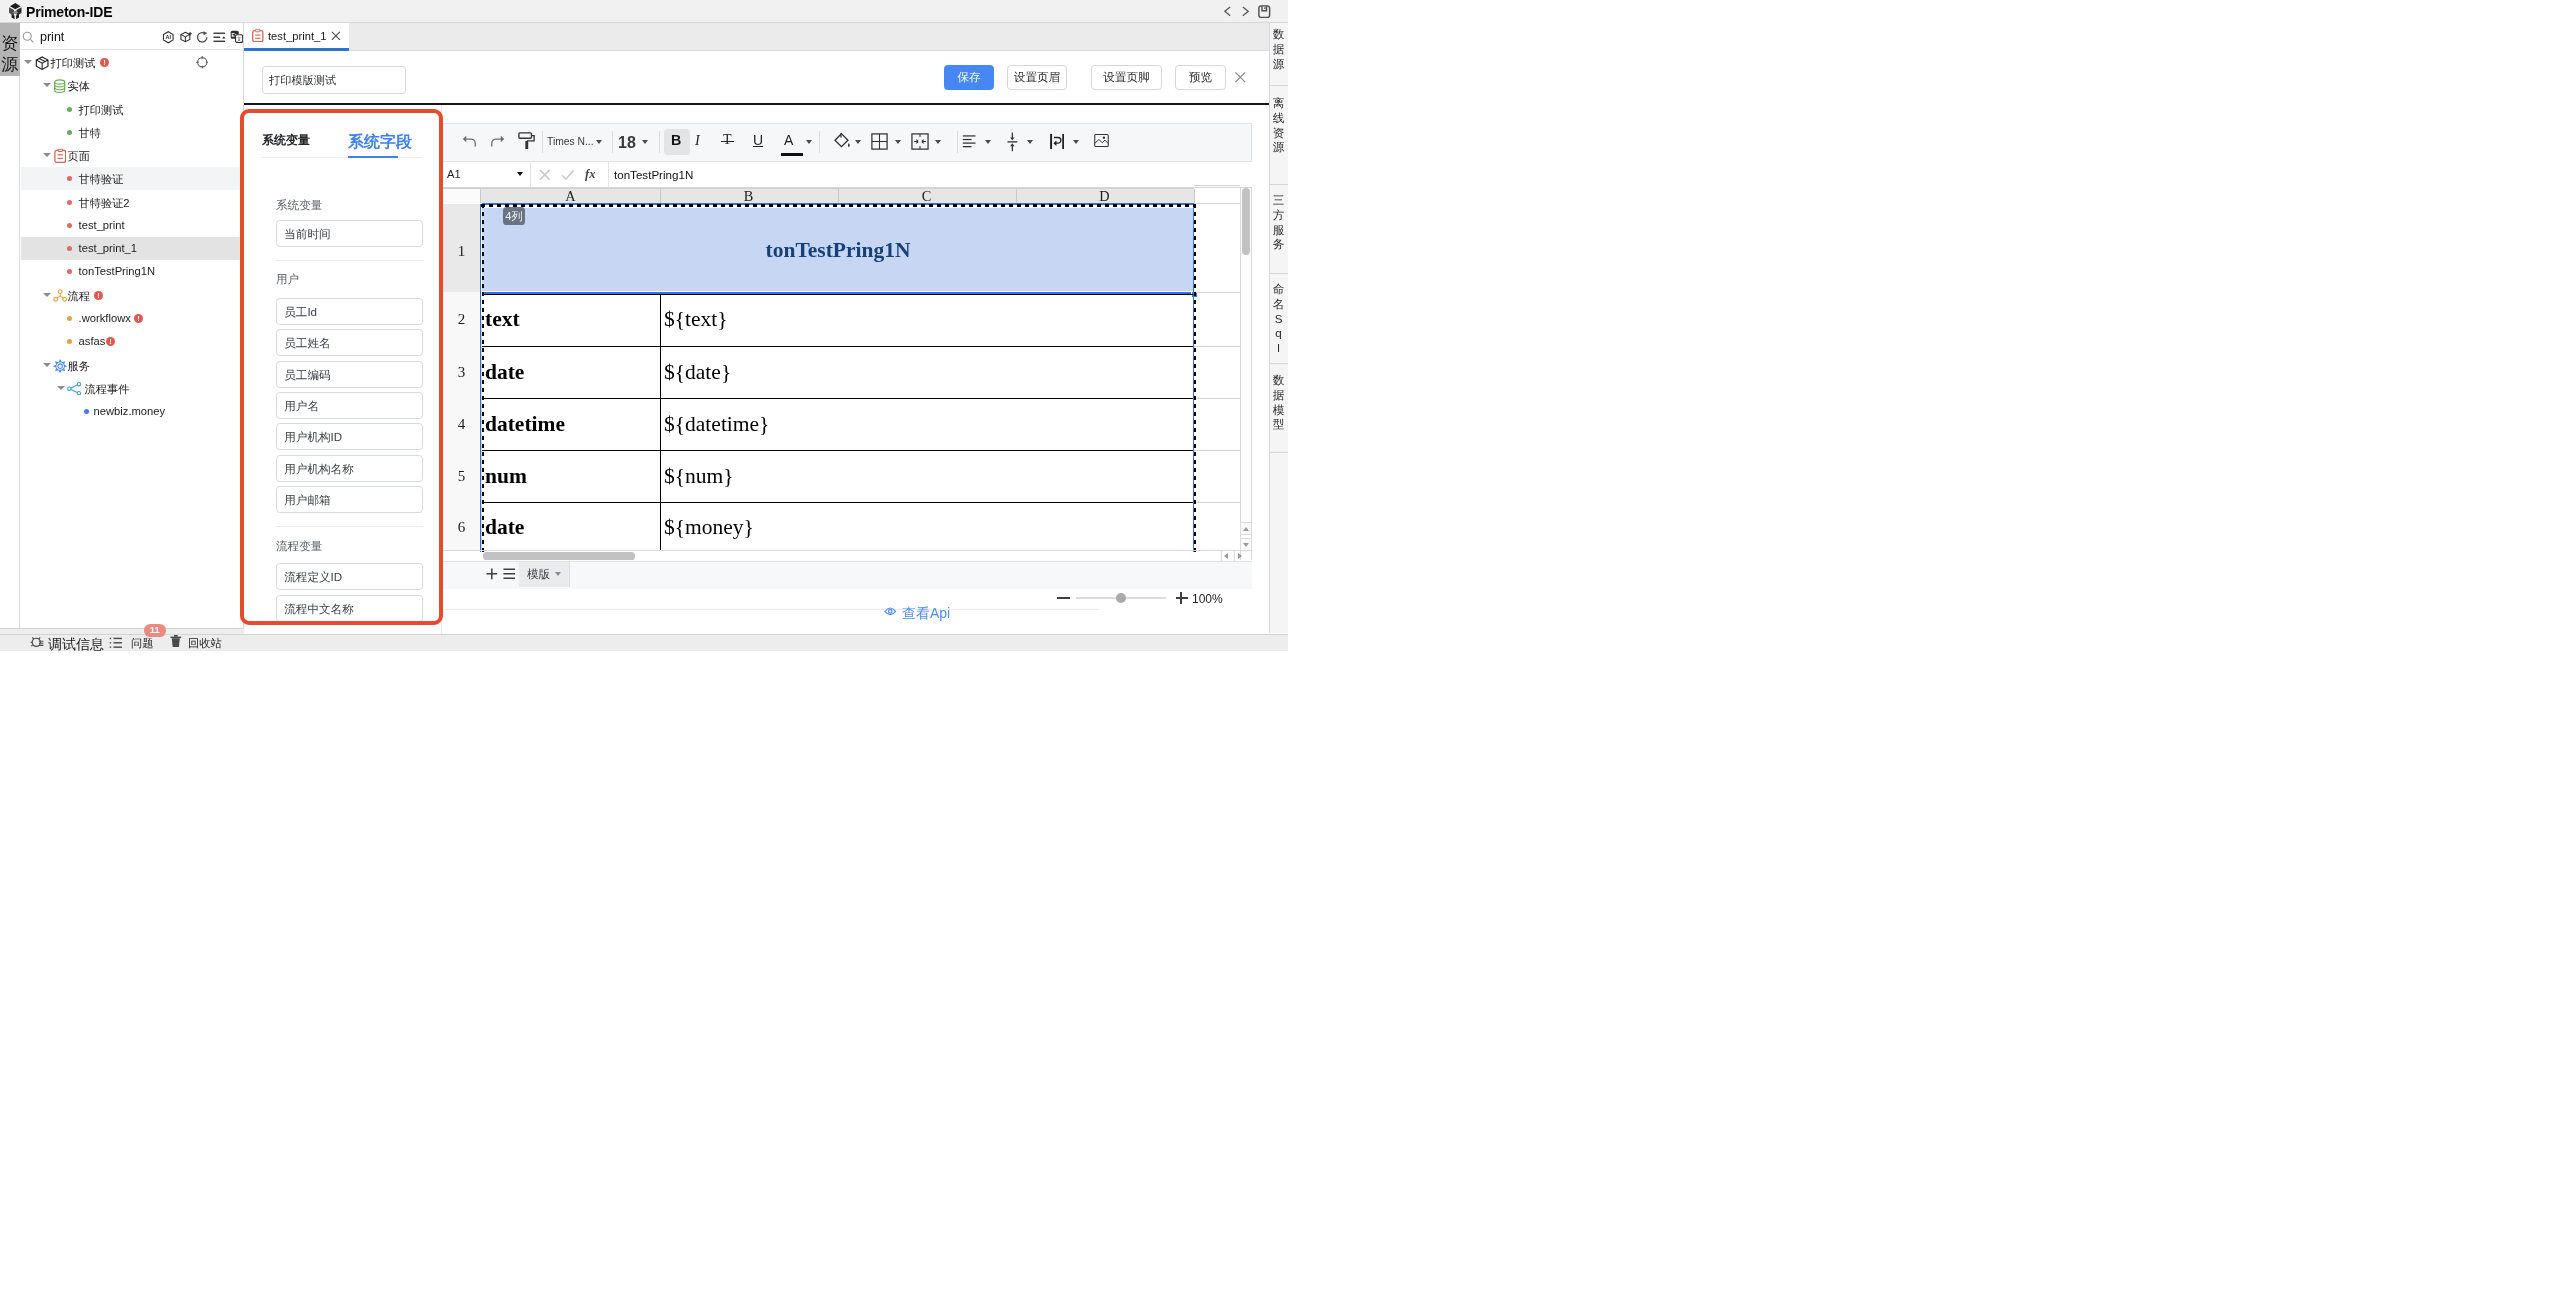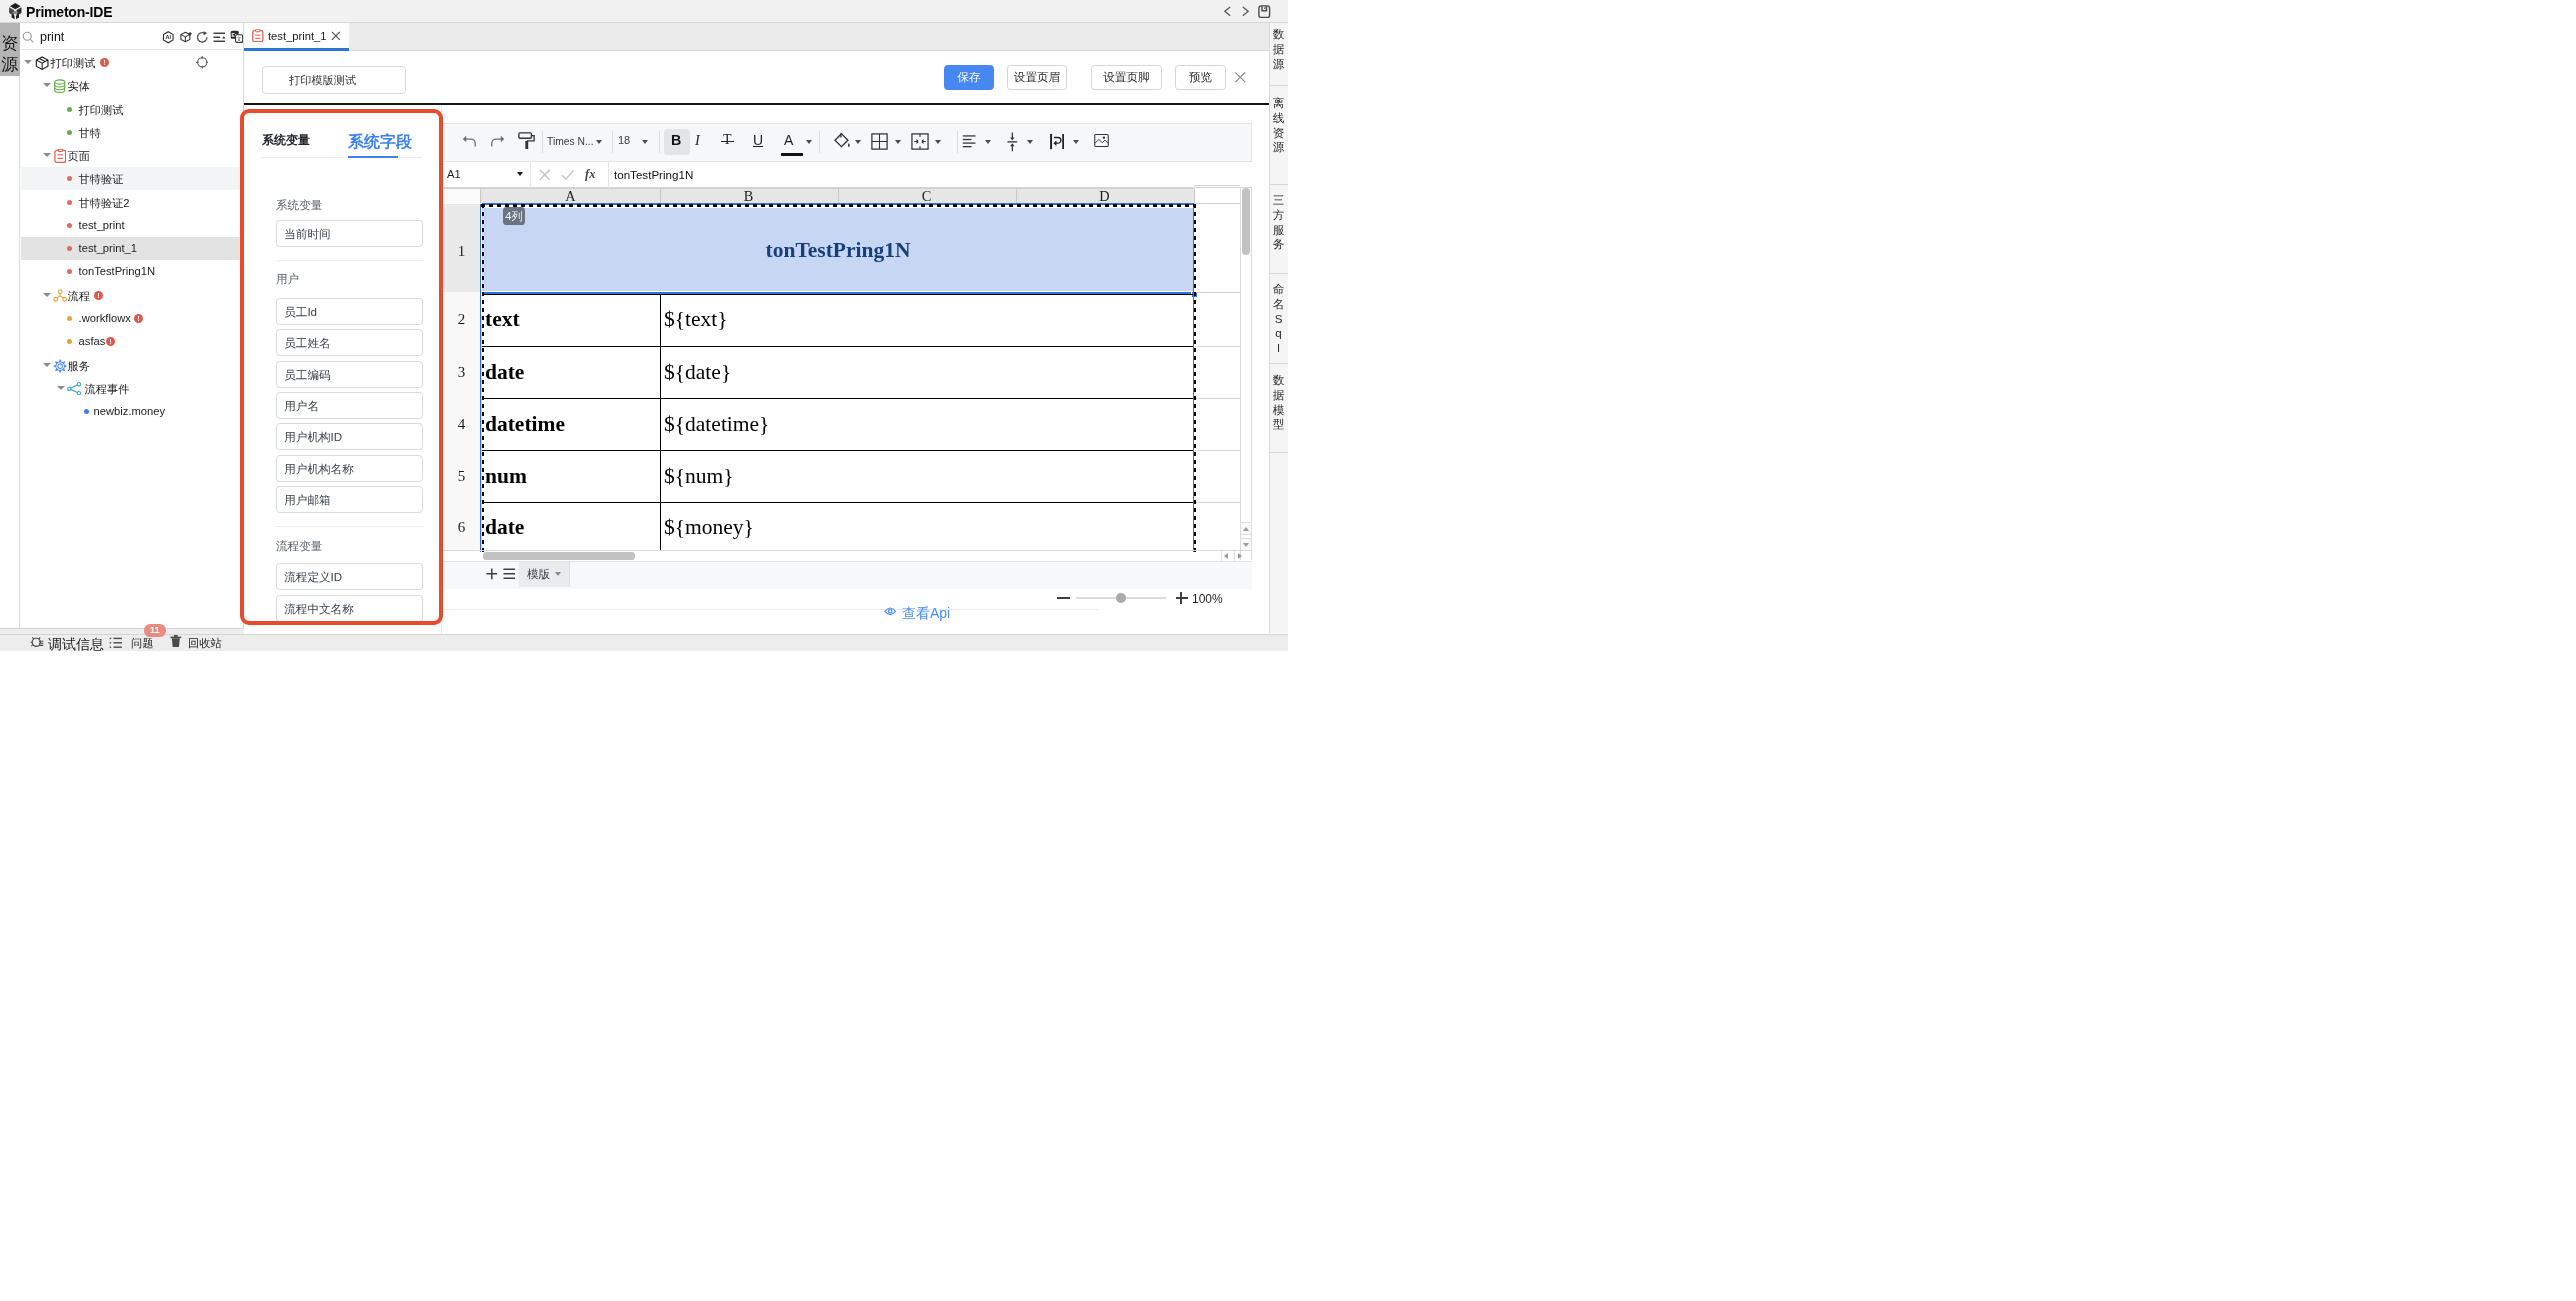--- a/index.html
+++ b/index.html
@@ -208,21 +208,21 @@
       <line x1="3.6" y1="6.8" x2="9.4" y2="6.8" stroke="#e25d50" stroke-width="1.2"></line>
       <line x1="3.6" y1="10.4" x2="9.4" y2="10.4" stroke="#e25d50" stroke-width="1.2"></line>
     </svg>
 <div class="a" style="left:268px;top:30px;font-size:11.2px;color:#1b1b1b">test_print_1</div>
 <svg class="a" style="left:331px;top:31px" width="9.8" height="9.8" viewBox="0 0 11 11">
       <path d="M1 1 L10 10 M10 1 L1 10" stroke="#4f4f4f" stroke-width="1.3"></path>
     </svg>
 <div class="a" style="left:244px;top:48px;width:105px;height:2.7px;background:#2d74cf"></div>
 
 <div class="bx" style="left:244px;top:51px;width:1025px;height:52px;background:#fff"></div>
-<div class="bx" style="left:262px;top:66px;width:144px;height:28px;border:0.9px solid #d8dadc;border-radius:3.6px;font-size:11.2px;color:#33363a;line-height:26px;padding-left:26px">打印模版测试</div>
+<div class="bx" style="left:262px;top:66px;width:144px;height:28px;border:0.9px solid #d8dadc;border-radius:3.6px;font-size:11.2px;color:#33363a;line-height:26px;padding-left:6px">打印模版测试</div>
 <div class="btn" style="left:944px;width:50px;background:#4687f2;border-color:#4687f2;color:#fff">保存</div>
 <div class="btn" style="left:1007px;width:60px">设置页眉</div>
 <div class="btn" style="left:1091px;width:71px">设置页脚</div>
 <div class="btn" style="left:1175px;width:51px">预览</div>
 <svg class="a" style="left:1234px;top:71px" width="12.5" height="12.5" viewBox="0 0 14 14">
       <path d="M1.5 1.5 L12.5 12.5 M12.5 1.5 L1.5 12.5" stroke="#8a8a8a" stroke-width="1.4"></path>
     </svg>
 <div class="a" style="left:244px;top:103px;width:1025px;height:1.8px;background:#161616"></div>
 
 <div class="bx" style="left:244px;top:105px;width:197px;height:529px;background:#fff"></div>
@@ -259,21 +259,21 @@
     </svg>
 <svg class="a" style="left:518px;top:132px" width="17" height="19.7" viewBox="0 0 19 22">
       <rect x="1" y="1" width="14" height="6" rx="1" fill="none" stroke="#333" stroke-width="1.5"></rect>
       <path d="M15 4 h3 v6 h-8" fill="none" stroke="#333" stroke-width="1.5"></path>
       <rect x="8.2" y="10" width="3.2" height="9" fill="#333"></rect>
     </svg>
 <div class="sep" style="left:542px"></div>
 <div class="a" style="left:547px;top:136px;font-size:10.3px;color:#3a3a3a">Times N...</div>
 <div class="tc" style="left:596px;top:140px"></div>
 <div class="sep" style="left:612px"></div>
-<div class="a" style="left:618px;top:134px;font-size:11px;font-weight:400;color:#3a3a3a">18</div>
+<div class="a" style="left:618px;top:134px;font-size:16px;font-weight:700;color:#3a3a3a">18</div>
 <div class="tc" style="left:642px;top:140px"></div>
 <div class="sep" style="left:659px"></div>
 <div class="bx" style="left:664px;top:129px;width:26px;height:26px;background:#e3e4e6;border-radius:3.6px"></div>
 <div class="a" style="left:671px;top:132px;font-size:14.3px;font-weight:700;color:#141414">B</div>
 <div class="a" style="left:695px;top:132px;font-size:14.3px;font-style:italic;color:#222;font-family:'Liberation Serif',serif">I</div>
 <div class="a" style="left:723px;top:132px;font-size:14px;color:#222;font-family:'Liberation Serif',serif">T</div>
 <div class="a" style="left:721px;top:141px;width:13.4px;height:1.4px;background:#222"></div>
 <div class="a" style="left:753px;top:132px;font-size:14px;color:#222;text-decoration:underline">U</div>
 <div class="a" style="left:784px;top:132px;font-size:14px;color:#222">A</div>
 <div class="a" style="left:781px;top:153px;width:21.5px;height:3.1px;background:#111"></div>

